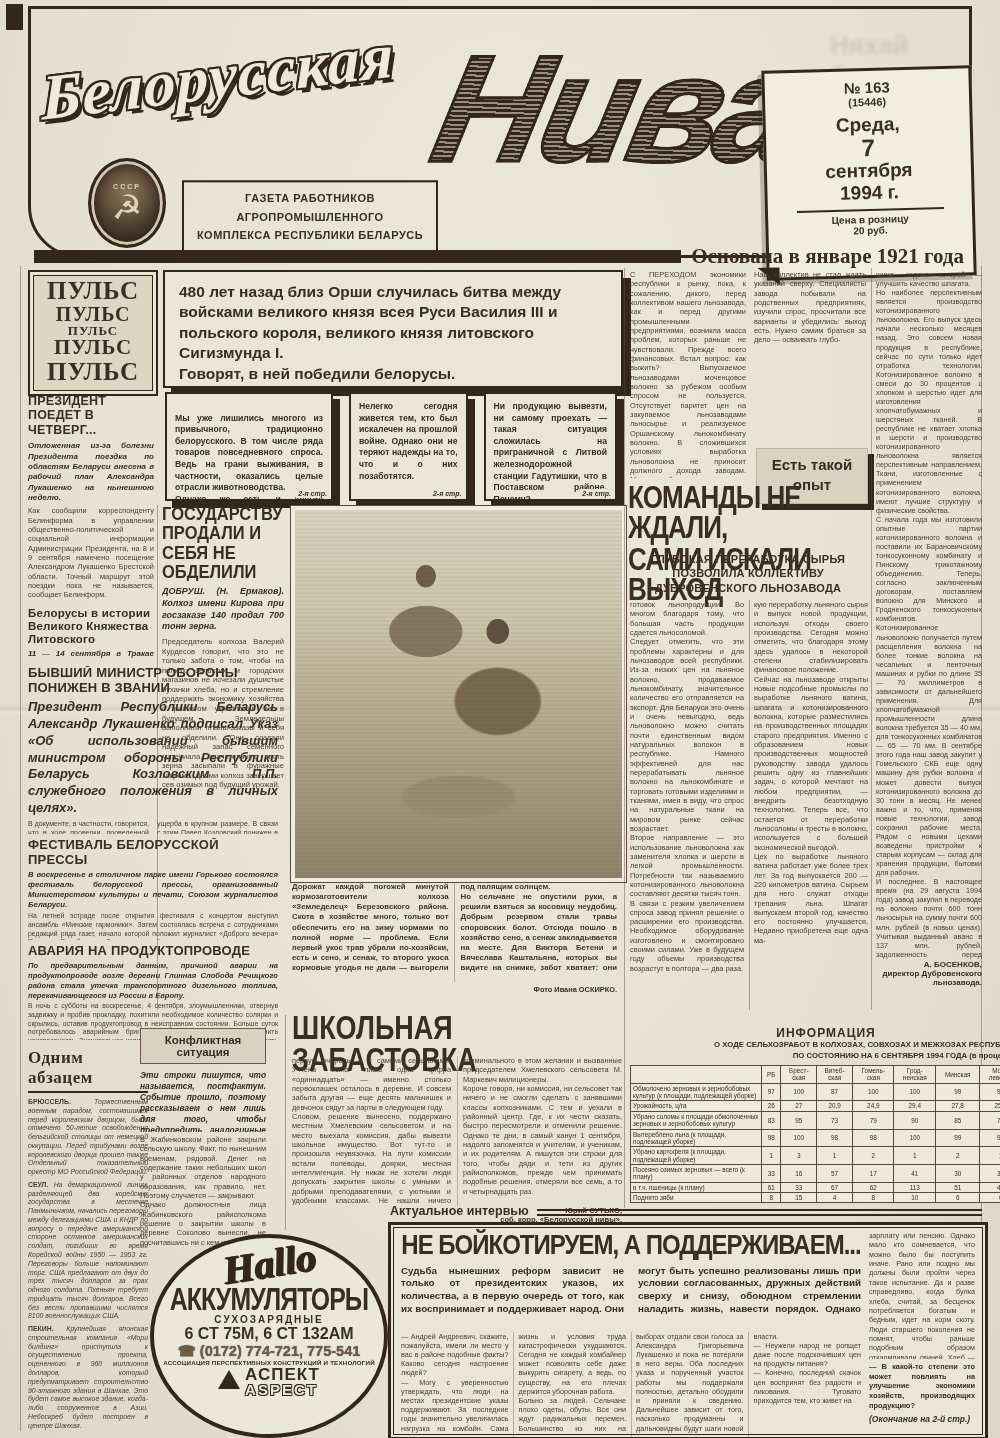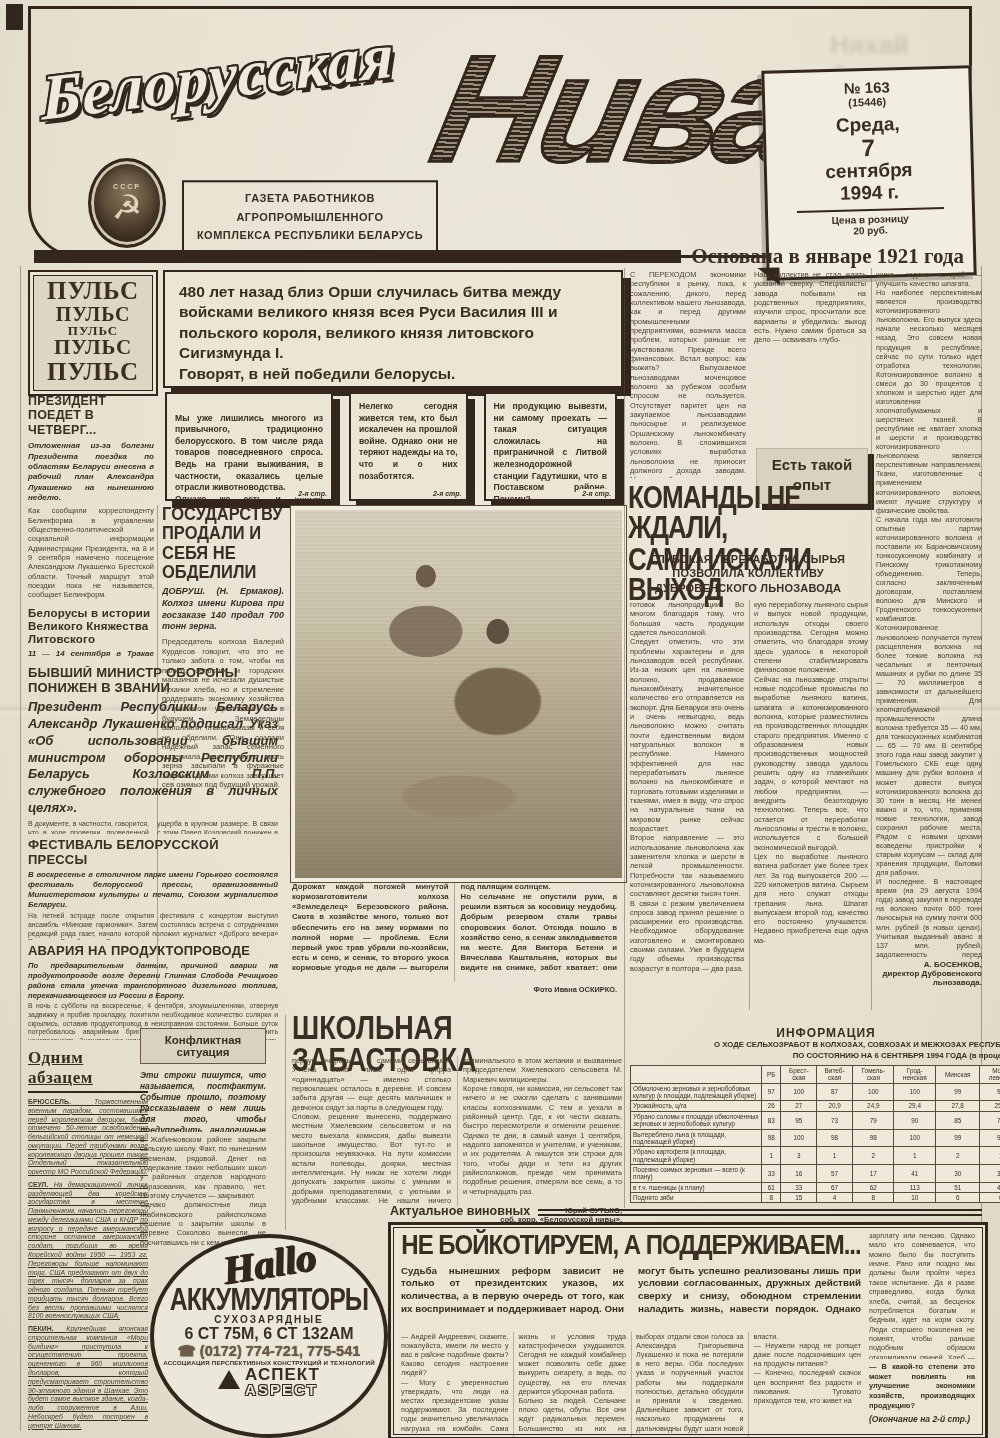--- a/index.html
+++ b/index.html
@@ -193,21 +193,21 @@
 
   </div>
 
   <div class="abs clip" style="left:28px;top:944px;width:250px;height:96px;">
     <div class="headline-sm" style="font-size:13px;">АВАРИЯ НА ПРОДУКТОПРОВОДЕ</div>
     <div class="lead" style="margin-top:2px;font-size:7.6px;">По предварительным данным, причиной аварии на продуктопроводе возле деревни Глинная Слобода Речицкого района стала утечка транспортного дизельного топлива, перекачивающегося из России в Европу.</div>
     <div class="body-txt clip" style="margin-top:2px;font-size:6.8px;height:40px;">В ночь с субботы на воскресенье, 4 сентября, злоумышленники, отвернув задвижку и пробив прокладку, похитили необходимое количество солярки и скрылись, оставив продуктопровод в неисправном состоянии. Больше суток потребовалось аварийным бригадам, чтобы обнаружить и устранить неисправность. Значительное количество топлива вылилось на землю. Часть его сумели собрать находящиеся рядом сельскохозяйственные предприятия, что несколько снизило загрязнение окружающей среды.</div>
 
   </div>
 
-  <div class="abs clip" style="left:28px;top:1048px;width:120px;height:384px;text-decoration:underline;">
+  <div class="abs clip" style="left:28px;top:1048px;width:120px;height:384px;">
     <div class="news-head">Одним абзацем</div>
     <div style="margin-top:5px;">
       <p class="news-item"><b>БРЮССЕЛЬ.</b> <span>Торжественным военным парадом, состоявшимся перед королевским дворцом, было отмечено 50-летие освобождения бельгийской столицы от немецкой оккупации. Перед трибунами возле королевского дворца прошел также Отдельный показательный оркестр МО Российской Федерации.</span></p>
       <p class="news-item"><b>СЕУЛ.</b> <span>На демаркационной линии, разделяющей два корейских государства в местечке Панмыньчжом, начались переговоры между делегациями США и КНДР по вопросу о передаче американской стороне останков американских солдат, погибших во время Корейской войны 1950 — 1953 гг. Переговоры больше напоминают торг. США предлагают от двух до трех тысяч долларов за прах одного солдата. Пхеньян требует тридцать тысяч долларов. Всего без вести пропавшими числятся 8100 военнослужащих США.</span></p>
       <p class="news-item"><b>ПЕКИН.</b> <span>Крупнейшая японская строительная компания «Мори билдинг» приступила к осуществлению проекта, оцененного в 960 миллионов долларов, который предусматривает строительство 90-этажного здания в Шанхае. Это будет самое высокое здание, когда-либо сооруженное в Азии. Небоскреб будет построен в центре Шанхая.</span></p>
 
     </div>
   </div>
 
   <div class="rule-v" style="left:157px;top:505px;height:505px;"></div>
@@ -374,21 +374,21 @@
             <td class="val">8</td>
             <td class="val">10</td>
             <td class="val">6</td>
             <td class="val">6</td>
           </tr>
         </tbody>
     </table>
   </div>
 
   <div class="abs" style="left:390px;top:1204px;width:592px;display:flex;gap:8px;">
-    <div class="int-kicker">Актуальное виновных</div>
+    <div class="int-kicker">Актуальное интервью</div>
     <div class="dbl"></div>
   </div>
   <div class="abs int-box" style="left:388px;top:1222px;width:594px;height:212px;">
     <div style="position:absolute;left:10px;top:6px;width:460px;">
       <div class="big-headline" style="font-size:24px;text-align:center;transform:scaleY(1.15);">НЕ БОЙКОТИРУЕМ, А ПОДДЕРЖИВАЕМ...</div>
       <div class="int-lead clip" style="margin-top:10px;height:62px;">Судьба нынешних реформ зависит не только от президентских указов, их количества, а в первую очередь от того, как их воспринимает и поддерживает народ. Они могут быть успешно реализованы лишь при условии согласованных, дружных действий сверху и снизу, обоюдном стремлении наладить жизнь, навести порядок. Однако есть случаи, когда отдельные президентские указы бойкотируются на местах, не находят там понимания и одобрения. Об этом наш корреспондент беседует с председателем Круглянского райисполкома А. А. ЦАРИКОВЫМ.</div>
       <div class="int-body pre clip" style="margin-top:5px;height:112px;">— Андрей Андреевич, скажите, пожалуйста, имели ли место у вас в районе подобные факты? Каково сегодня настроение людей?
 — Могу с уверенностью утверждать, что люди на местах президентские указы поддерживают. За последние годы значительно увеличилась нагрузка на комбайн. Сама жизнь и условия труда катастрофически ухудшаются. Сегодня не каждый комбайнер может позволить себе даже выкурить сигарету, а ведь, по существу, на его плечах держится уборочная работа.
 Больно за людей. Сельчане плохо одеты, обуты. Все они ждут радикальных перемен. Большинство из них на выборах отдали свои голоса за Александра Григорьевича Лукашенко и пока не потеряли в него веры. Оба последних указа и порученный участок работы мы поддержали полностью, детально обсудили и приняли к сведению. Дальнейшее зависит от того, насколько продуманны и дальновидны будут шаги новой власти.
 — Неужели народ не ропщет даже после подскочивших цен на продукты питания?

